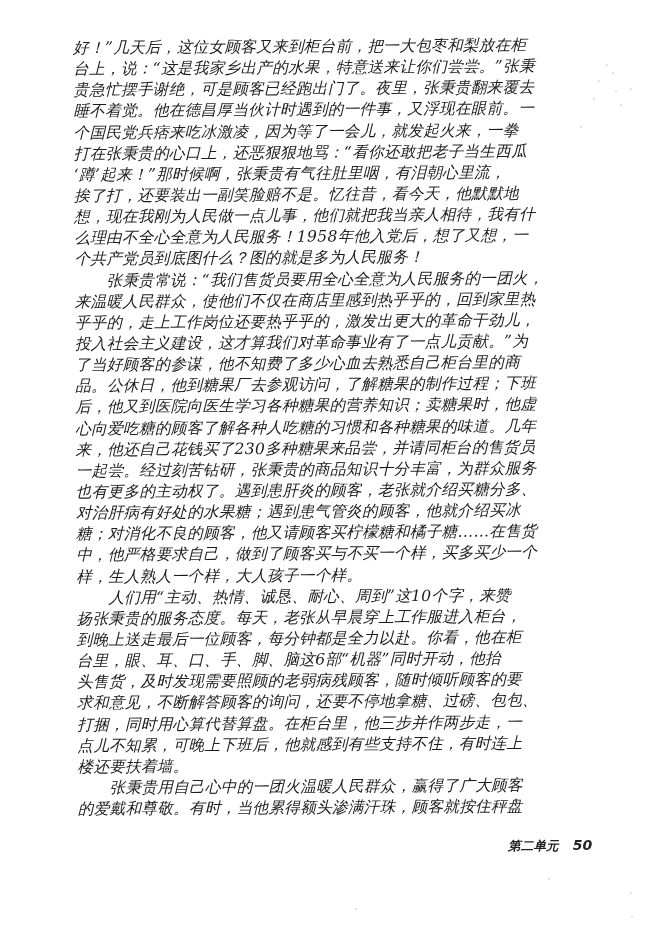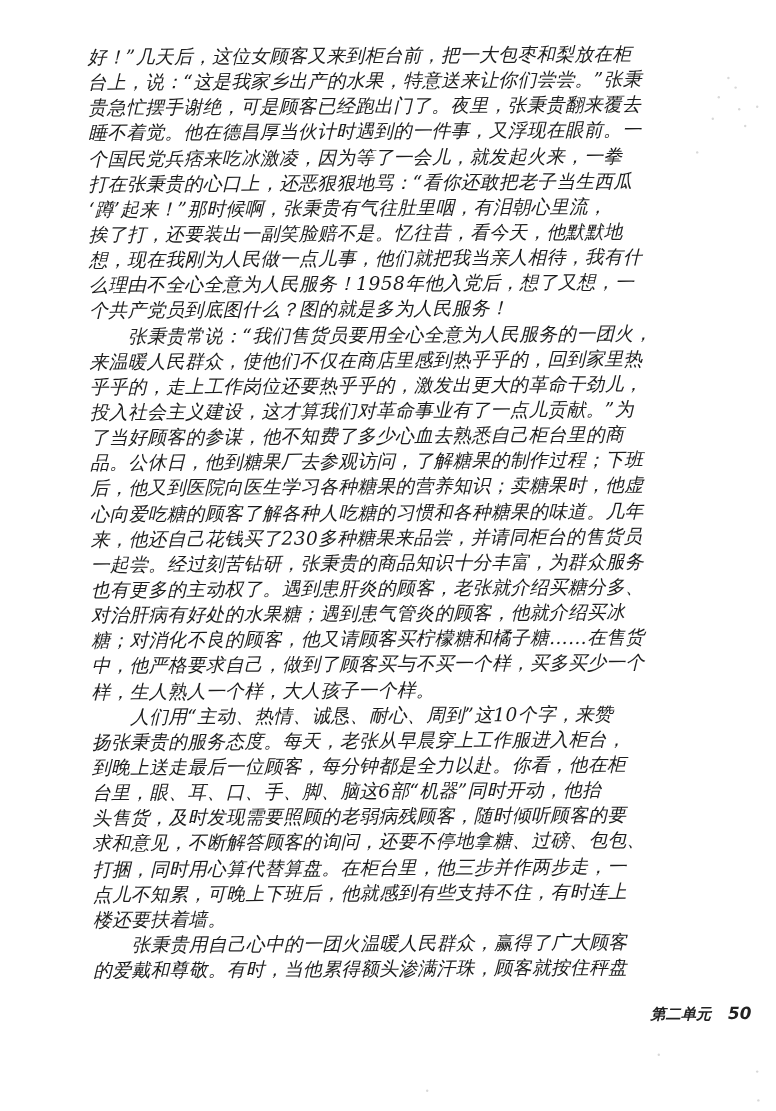--- a/index.html
+++ b/index.html
@@ -55,21 +55,20 @@
       font-family: "DejaVu Sans", "Liberation Sans", sans-serif;
       font-size: 12px;
       color: #222;
       white-space: nowrap;
     }
     .footer .unit {
       font-family: "DejaVu Serif", serif;
       font-size: 12.5px;
       font-weight: bold;
       letter-spacing: 0.2px;
-      margin-left: 34px;
     }
     .footer .page-num {
       margin-left: 10px;
       font-size: 14px;
       font-weight: bold;
     }
     .speck {
       position: absolute;
       width: 2px;
       height: 2px;

